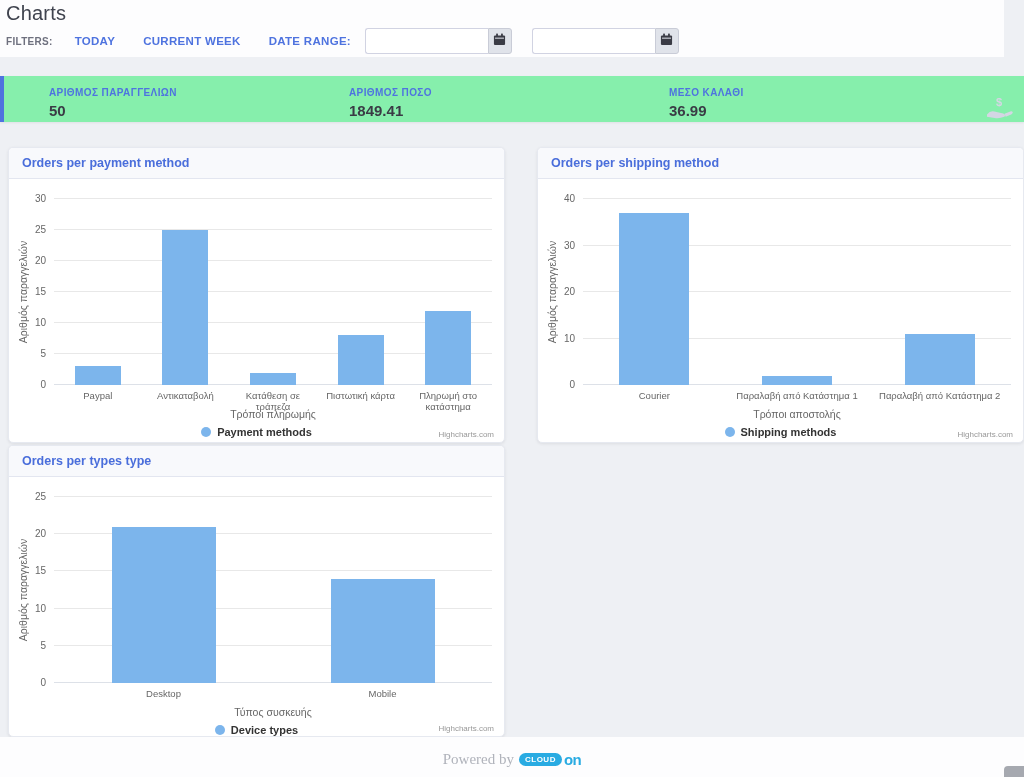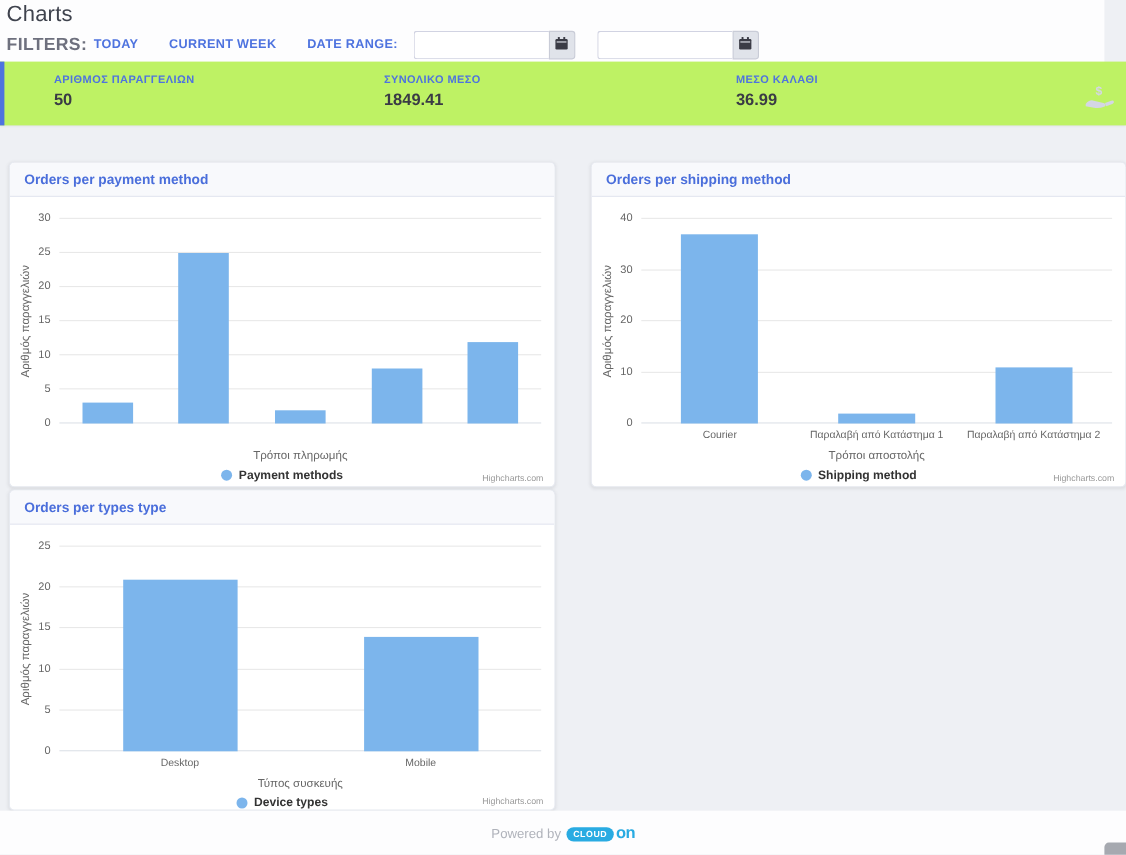--- a/index.html
+++ b/index.html
@@ -9,36 +9,36 @@
     background:#eef0f4;
     position:relative;
     overflow:hidden;
     color:#3a3b45;
   }
 
   
   .top-band { position:absolute; left:0; top:0; width:1004px; height:57px; background:#fdfdfe; }
   .page-title { position:absolute; left:6px; top:2px; font-size:20px; font-weight:500; color:#3f434e; letter-spacing:.2px; }
   .filters { position:absolute; left:6px; top:28px; height:26px; display:flex; align-items:center; }
-  .f-label { font-size:16px; font-weight:bold; color:#6e707e; letter-spacing:.3px; margin-right:6px; }
+  .f-label { font-size:10px; font-weight:bold; color:#6e707e; letter-spacing:.3px; margin-right:22px; }
   .f-link { font-size:11.5px; font-weight:bold; color:#4e73df; letter-spacing:.3px; margin-right:28px; cursor:pointer; text-decoration:none; }
   .f-range { font-size:11.5px; font-weight:bold; color:#4e73df; letter-spacing:.3px; margin-right:14px; }
   .input-group { display:flex; margin-right:20px; height:26px; }
   .input-group input {
     width:123px; height:26px; border:1px solid #d1d3e2; border-right:none;
     border-radius:3px 0 0 3px; background:#fff; padding:0 6px; font-size:12px; outline:none;
   }
   .input-group button {
     width:24px; height:26px; border:1px solid #c9ccd7; background:#e0e3ea;
     border-radius:0 3px 3px 0; display:flex; align-items:center; justify-content:center; cursor:pointer;
   }
 
   
   .stats-card {
-    position:absolute; left:0; top:56px; width:1024px; height:58px; background:#bef264;
+    position:absolute; left:0; top:76px; width:1024px; height:46px; background:#86efac;
     border-left:4px solid #4e73df; box-shadow:0 1px 2px rgba(58,59,69,.08);
   }
   .stat { position:absolute; top:11px; }
   .stat-label { display:block; font-size:10px; font-weight:bold; color:#4e73df; letter-spacing:.4px; margin-bottom:4px; }
   .stat-value { display:block; font-size:15px; font-weight:bold; color:#3a3b45; }
   .stat-0 { left:45px; } .stat-1 { left:345px; } .stat-2 { left:665px; }
   .stats-icon { position:absolute; right:10px; top:20px; }
 
   
   .chart-card {
@@ -71,21 +71,21 @@
   .xlabels span { font-size:9.5px; color:#666; text-align:center; line-height:1.15; }
   .xtitle { position:absolute; text-align:center; font-size:10.5px; color:#666; }
   .legend { position:absolute; left:0; right:0; display:flex; justify-content:center; align-items:center; gap:6px; cursor:pointer; }
   .legend .dot { width:10px; height:10px; border-radius:50%; background:#7cb5ec; }
   .legend .legend-text { font-size:11px; font-weight:bold; color:#333; }
   .credits { position:absolute; right:10px; bottom:3px; font-size:8px; color:#999; text-decoration:none; cursor:pointer; }
 
   
   .footer-band { position:absolute; left:0; top:737px; width:1024px; height:40px; background:#fdfdfe; }
   .footer-inner { position:absolute; left:0; right:0; top:14px; display:flex; justify-content:center; align-items:center; gap:5px; }
-  .powered-by { font-size:12px; color:#b0b3bb; }
+  .powered-by { font-size:15px; color:#b0b3bb;font-family:Liberation Serif, serif; }
   .brand-badge {
     background:#29abe2; color:#fff; font-size:8px; font-weight:bold; letter-spacing:.5px;
     border-radius:7px; padding:3px 6px 2px 6px; line-height:1;
   }
   .brand-suffix { color:#29abe2; font-size:15px; font-weight:800; letter-spacing:-.5px; margin-left:-3px; line-height:.8; }
 
   .corner-rect { position:absolute; left:1004px; top:766px; width:22px; height:13px; background:#a6a9b0; border-radius:4px 0 0 0; }
 </style>
 </head>
 <body>
@@ -125,21 +125,21 @@
     </div>
   </div>
 </div>
 
 <div class="stats-card">
   <div class="stat stat-0">
     <span class="stat-label">ΑΡΙΘΜΟΣ ΠΑΡΑΓΓΕΛΙΩΝ</span>
     <span class="stat-value">50</span>
   </div>
   <div class="stat stat-1">
-    <span class="stat-label">ΣΥΝΟΛΙΚΟ ΜΕΣΟ</span>
+    <span class="stat-label">ΑΡΙΘΜΟΣ ΠΟΣΟ</span>
     <span class="stat-value">1849.41</span>
   </div>
   <div class="stat stat-2">
     <span class="stat-label">ΜΕΣΟ ΚΑΛΑΘΙ</span>
     <span class="stat-value">36.99</span>
   </div>
   <span class="stats-icon">
     <svg width="30" height="24" viewBox="0 0 32 26" fill="#d4d6e4">
       <text x="16" y="11" font-size="12" font-weight="bold" text-anchor="middle" fill="#d4d6e4" font-family="Liberation Sans, sans-serif">$</text>
       <path d="M3 20 q3.5 -4.5 8 -3.2 l9.5 2.2 q2.8 0.9 2 2.6 l-0.8 1 q-5.5 2.2 -10.5 1.2 L3 22.4 Z"></path>
@@ -180,20 +180,37 @@
             <div class="bar" style="width: 46px; height: 12.4px;"></div>
           </div>
           <div class="slot">
             <div class="bar" style="width: 46px; height: 49.6px;"></div>
           </div>
           <div class="slot">
             <div class="bar" style="width: 46px; height: 74.4px;"></div>
           </div>
         </div>
       </div>
+      <div class="xlabels" style="left: 45px; right: 12px; top: 212px;">
+        <div class="slot">
+          <span>Paypal</span>
+        </div>
+        <div class="slot">
+          <span>Αντικαταβολή</span>
+        </div>
+        <div class="slot">
+          <span>Κατάθεση σε τράπεζα</span>
+        </div>
+        <div class="slot">
+          <span>Πιστωτική κάρτα</span>
+        </div>
+        <div class="slot">
+          <span>Πληρωμή στο κατάστημα</span>
+        </div>
+      </div>
       <div class="xtitle" style="left: 45px; right: 12px; top: 229px;">Τρόποι πληρωμής</div>
       <div class="legend" style="top: 247px;">
         <span class="dot"></span>
         <span class="legend-text">Payment methods</span>
       </div>
       <a class="credits">Highcharts.com</a>
     </div>
 </div>
 
 <div class="chart-card card-shipping">
@@ -232,21 +249,21 @@
         <div class="slot">
           <span>Παραλαβή από Κατάστημα 1</span>
         </div>
         <div class="slot">
           <span>Παραλαβή από Κατάστημα 2</span>
         </div>
       </div>
       <div class="xtitle" style="left: 45px; right: 12px; top: 229px;">Τρόποι αποστολής</div>
       <div class="legend" style="top: 247px;">
         <span class="dot"></span>
-        <span class="legend-text">Shipping method</span>
+        <span class="legend-text">Shipping methods</span>
       </div>
       <a class="credits">Highcharts.com</a>
     </div>
 </div>
 
 <div class="chart-card card-device">
   <div class="card-header">
     <span>Orders per types type</span>
   </div>
   <div class="hc" id="hc-2">

